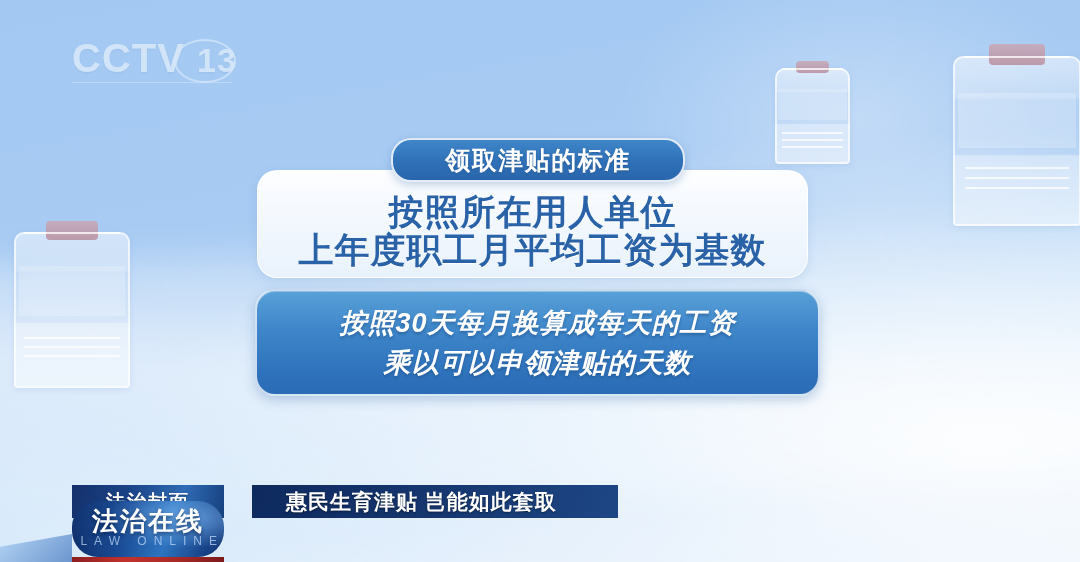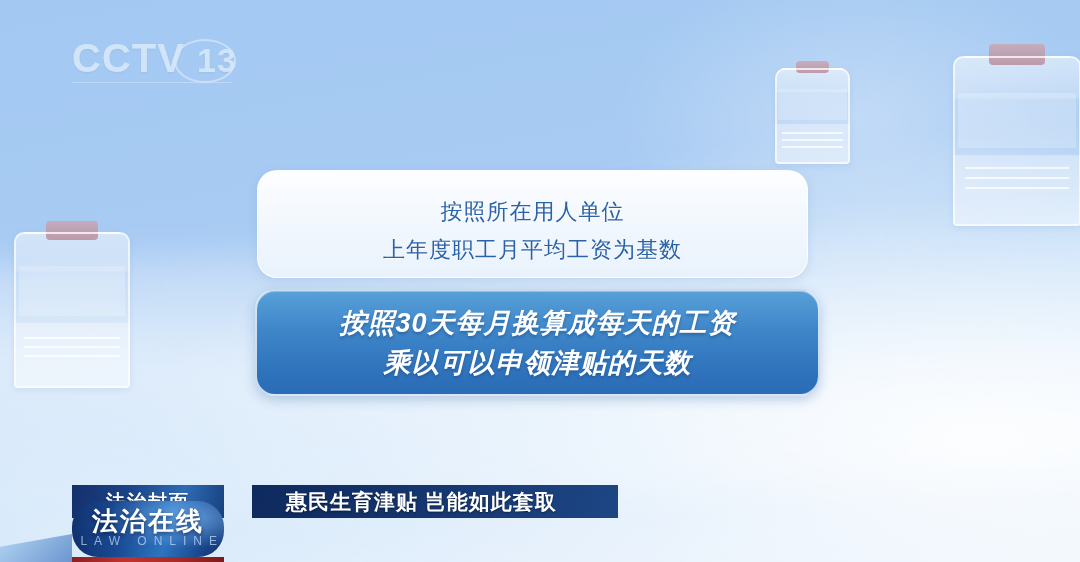--- a/index.html
+++ b/index.html
@@ -99,21 +99,21 @@
   .card-white{
     position:absolute;left:257px;top:170px;width:551px;height:108px;
     border-radius:20px;
     border:1px solid rgba(255,255,255,.9);
     background:linear-gradient(180deg,#fdfeff 0%,#f3f8fe 45%,#e9f2fc 100%);
     box-shadow:0 3px 10px rgba(110,155,205,.22), inset 0 1px 0 #fff;
     display:flex;flex-direction:column;align-items:center;justify-content:flex-end;
     padding-bottom:8px;box-sizing:border-box;
   }
   .card-white .line{
-    font-size:22px;font-weight:normal;color:#2a62a8;
+    font-size:35px;font-weight:bold;color:#2a62a8;
     line-height:38px;letter-spacing:1px;
     text-shadow:0 1px 0 #fff;
     white-space:nowrap;
   }
 
   .pill{
     position:absolute;left:391px;top:138px;width:290px;height:40px;
     border-radius:20px;
     background:linear-gradient(180deg,#3f86c9 0%,#2f70b6 55%,#2a66ad 100%);
     border:2px solid rgba(255,255,255,.85);
@@ -252,20 +252,23 @@
     </div>
     <div class="oval"></div>
     <div class="rule"></div>
   </div>
 
   <div class="card-white">
     <div class="line">按照所在用人单位</div>
     <div class="line">上年度职工月平均工资为基数</div>
   </div>
 
+  <div class="pill">
+    <span>领取津贴的标准</span>
+  </div>
 
   <div class="card-blue">
     <div class="line">按照30天每月换算成每天的工资</div>
     <div class="line">乘以可以申领津贴的天数</div>
   </div>
 
   <div class="lt">
 
     <div class="lt-row-top">
       <div class="lt-kicker">

